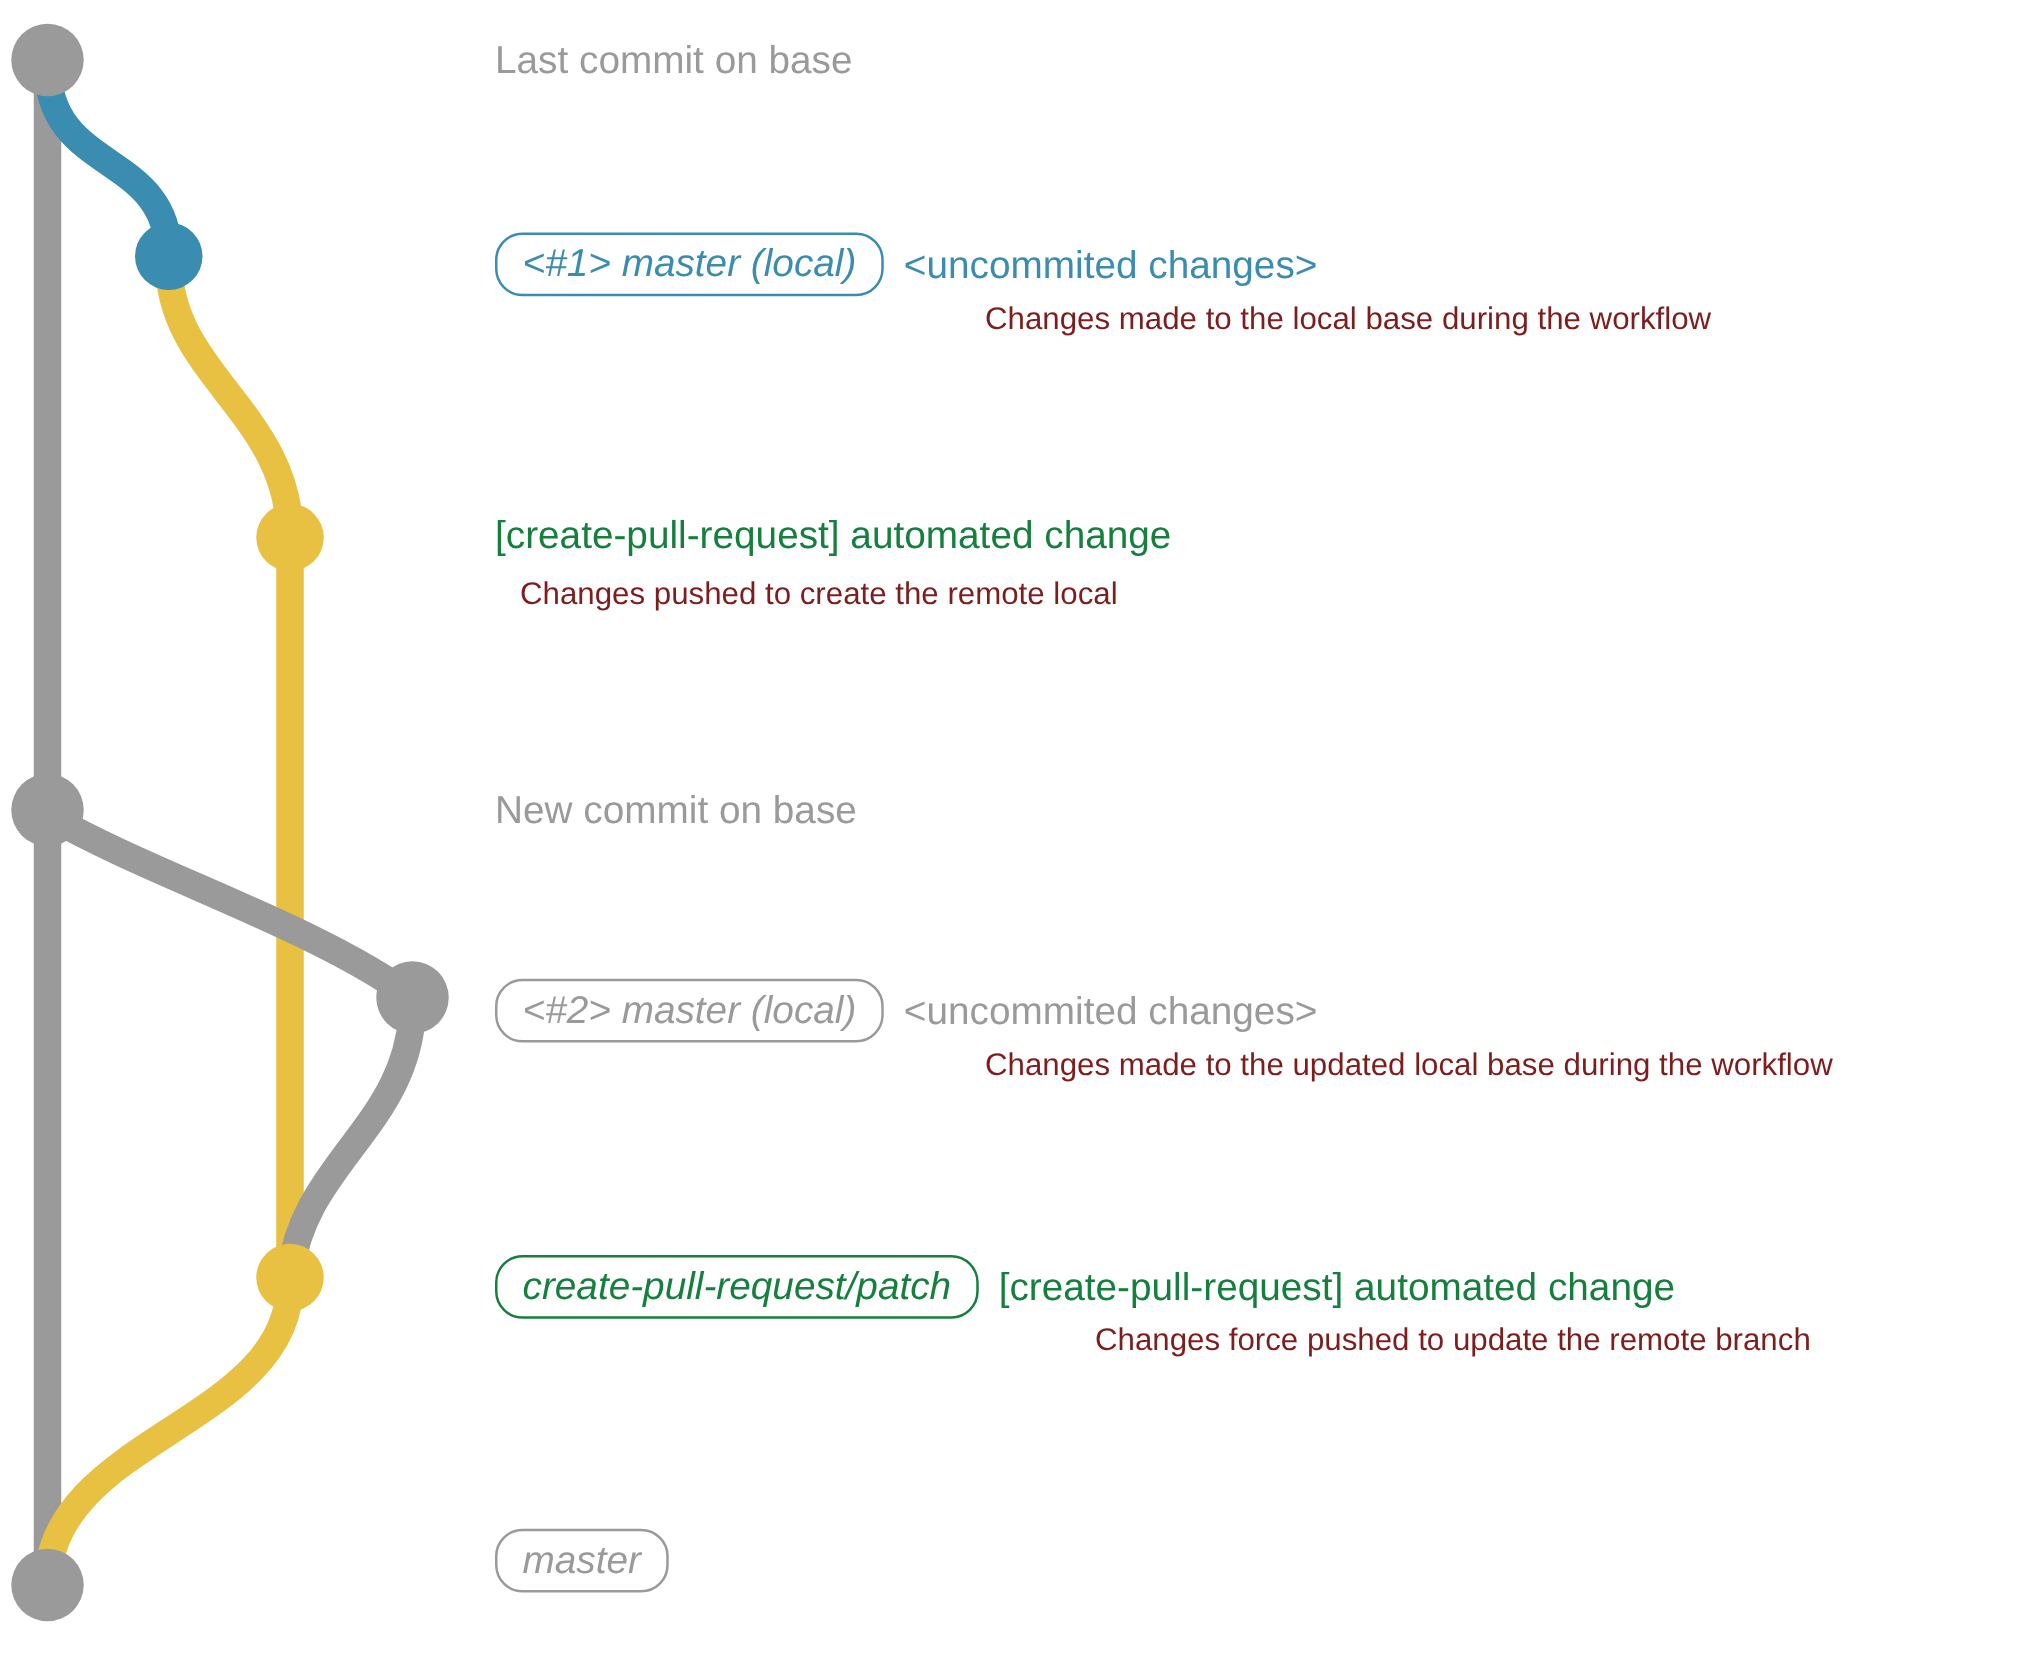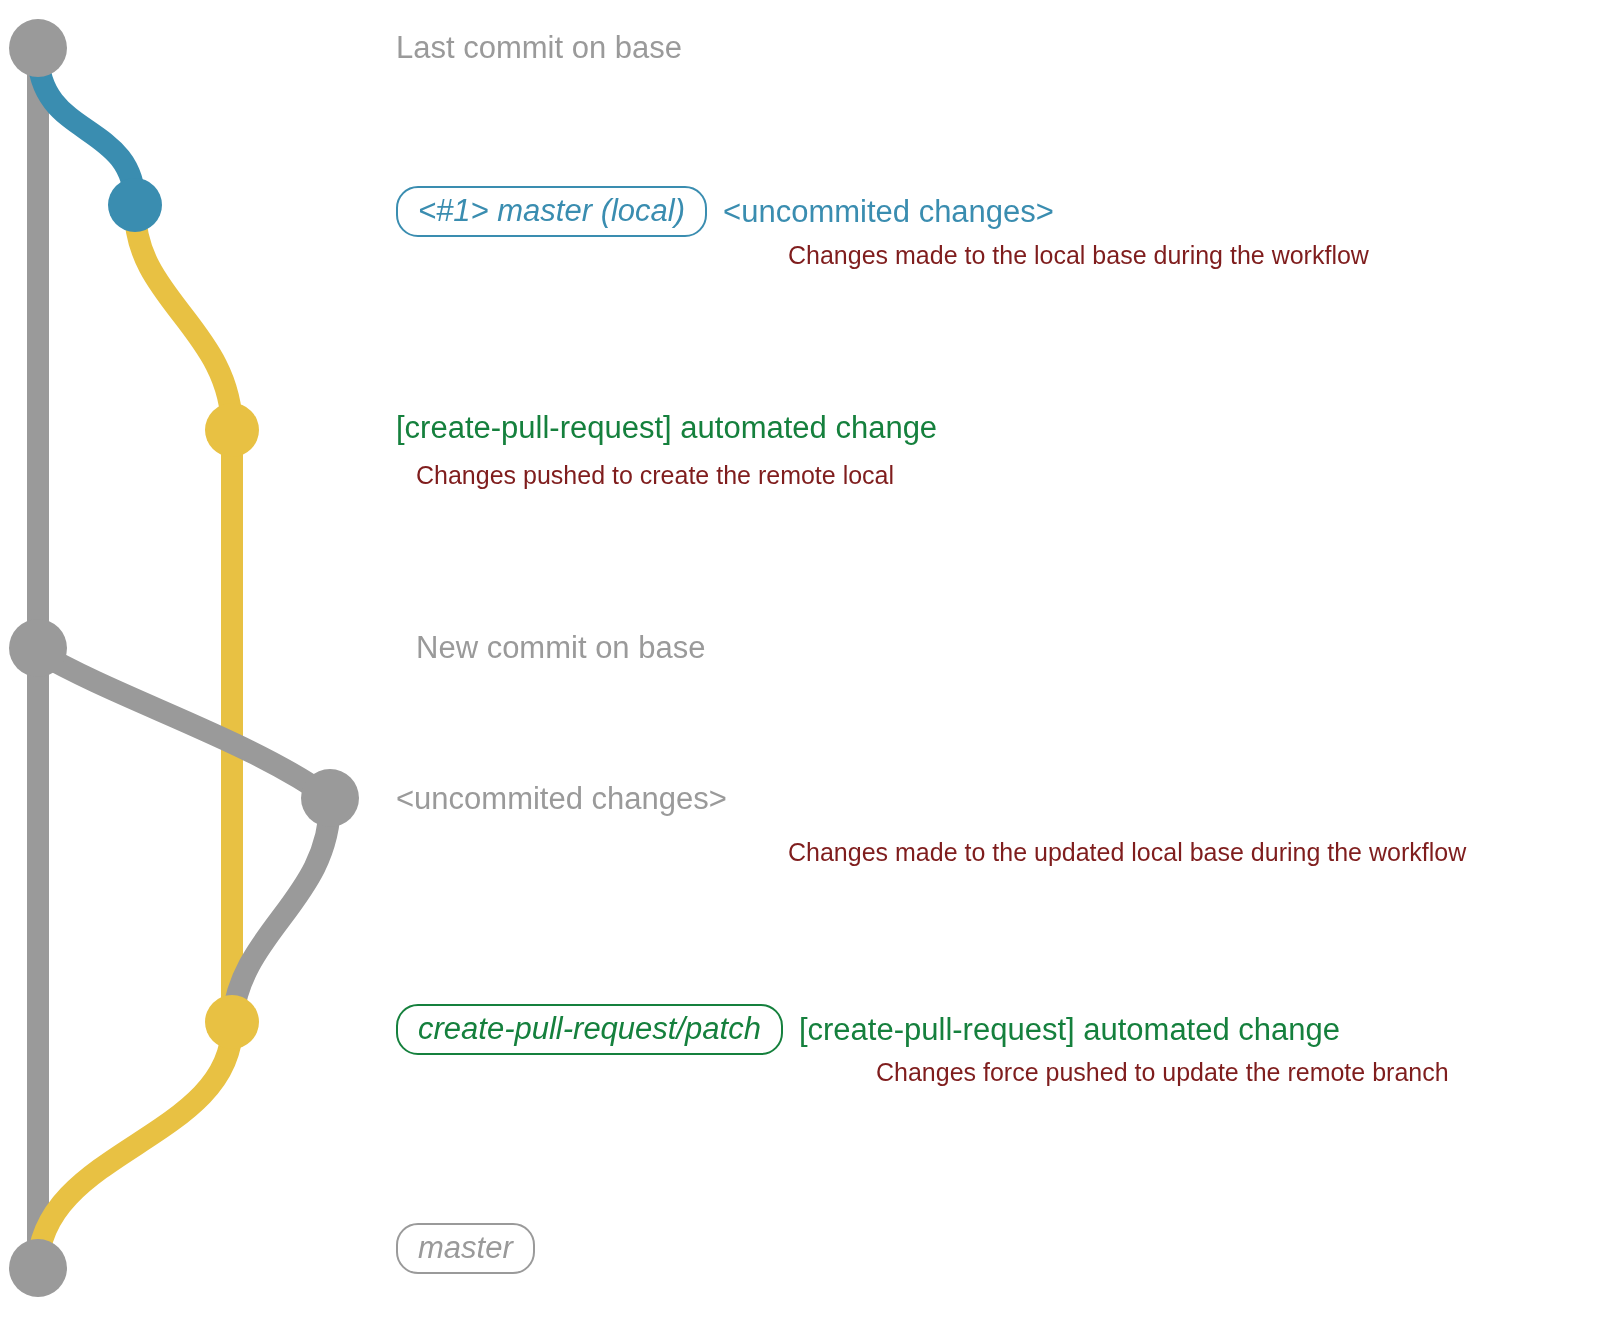--- a/index.html
+++ b/index.html
@@ -79,21 +79,21 @@
   .c-gold  { color: #15803d; }
 
   
   #row-last-commit      { left: 396px; top: 32px; }
   #row-local-1          { left: 396px; top: 186px; }
   #desc-local-1         { left: 788px; top: 243px; }
 
   #row-auto-change-1    { left: 396px; top: 412px; }
   #desc-auto-change-1   { left: 416px; top: 463px; }
 
-  #row-new-commit       { left: 416px; top: 632px; align-items: center; }
+  #row-new-commit       { left: 396px; top: 632px; align-items: center; }
 
   #row-local-2          { left: 396px; top: 783px; }
   #desc-local-2         { left: 788px; top: 840px; }
 
   #row-patch            { left: 396px; top: 1004px; }
   #desc-patch           { left: 876px; top: 1060px; }
 
   #row-master-merge     { left: 396px; top: 1223px; }
 </style>
 </head>
@@ -137,20 +137,21 @@
   <div class="row" id="row-auto-change-1">
     <span class="commit-msg c-gold">[create-pull-request] automated change</span>
   </div>
   <div class="desc" id="desc-auto-change-1">Changes pushed to create the remote local</div>
 
   <div class="row" id="row-new-commit">
     <span class="commit-msg c-gray">New commit on base</span>
   </div>
 
   <div class="row" id="row-local-2">
+    <span class="pill c-gray">&lt;#2&gt; master (local)</span>
     <span class="commit-msg c-gray">&lt;uncommited changes&gt;</span>
   </div>
   <div class="desc" id="desc-local-2">Changes made to the updated local base during the workflow</div>
 
   <div class="row" id="row-patch">
     <span class="pill c-gold">create-pull-request/patch</span>
     <span class="commit-msg c-gold">[create-pull-request] automated change</span>
   </div>
   <div class="desc" id="desc-patch">Changes force pushed to update the remote branch</div>
 

